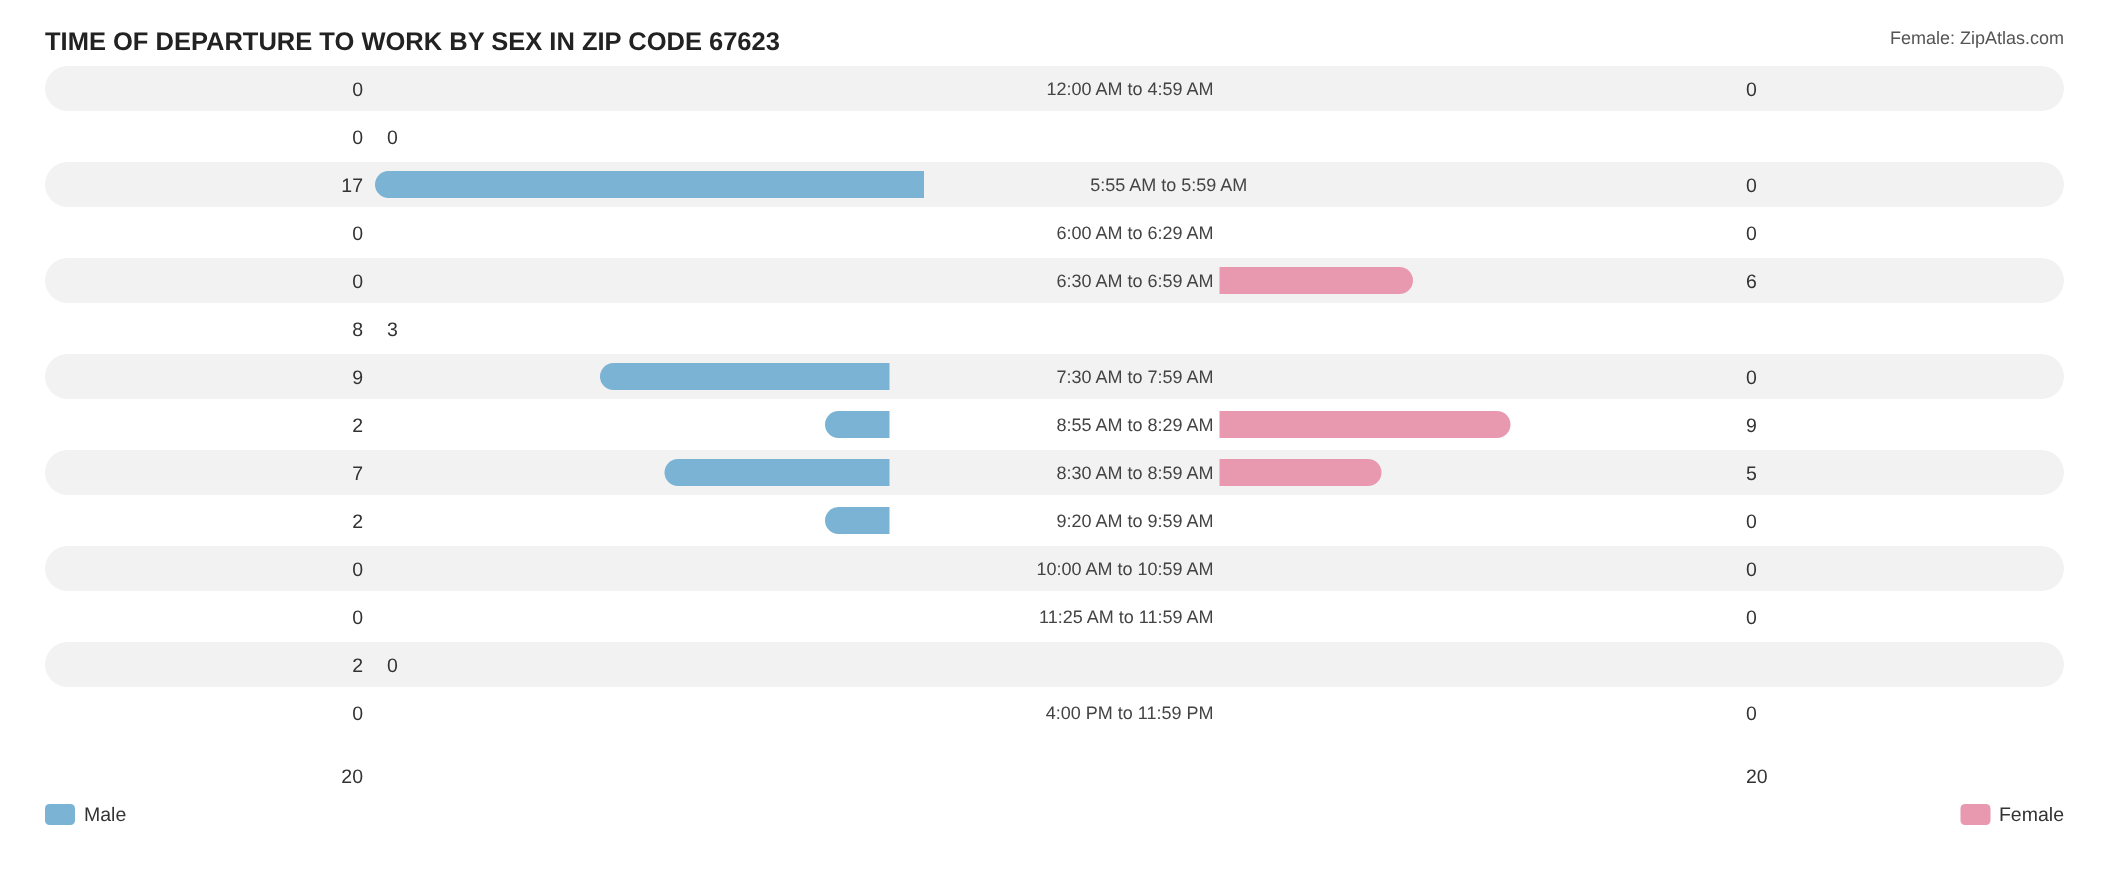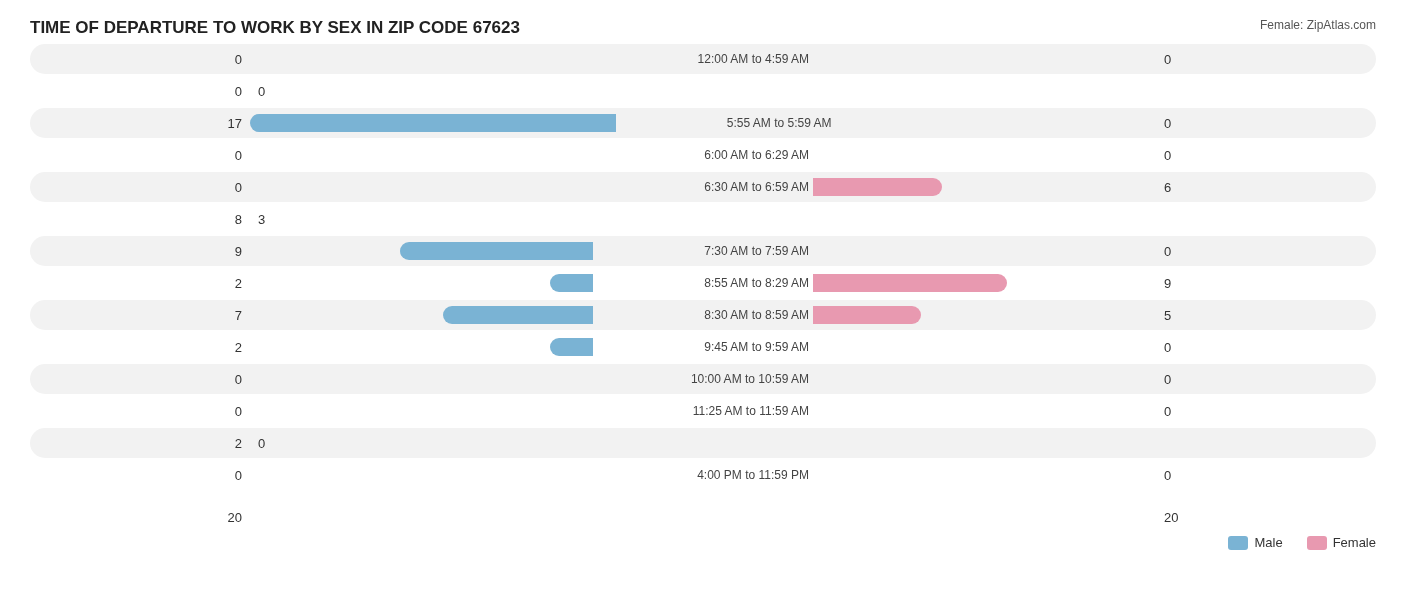--- a/index.html
+++ b/index.html
@@ -135,21 +135,21 @@
     }
     .axis-right {
       width: 220px;
       text-align: left;
       padding-left: 8px;
       font-size: 13px;
       color: #333;
     }
     .legend {
       display: flex;
-      justify-content: flex-end;
+      justify-content: space-between;
       align-items: center;
       gap: 24px;
       margin-top: 10px;
     }
     .legend-item {
       display: flex;
       align-items: center;
       gap: 6px;
       font-size: 13px;
       color: #333;
@@ -287,21 +287,21 @@
       </div>
       <div class="right-val">5</div>
     </div>
       <div class="row">
       <div class="left-val">2</div>
       <div class="bars-center">
         <div class="bar-group">
           <div class="male-bar-container">
             <div class="male-bar" style="width:43px;"></div>
           </div>
-          <div class="label-container">9:45 AM to 9:59 AM</div>
+          <div class="label-container">9:20 AM to 9:59 AM</div>
           <div class="female-bar-container">
             <div class="female-bar" style="width:0px;"></div>
           </div>
         </div>
       </div>
       <div class="right-val">0</div>
     </div>
       <div class="row">
       <div class="left-val">0</div>
       <div class="bars-center">

